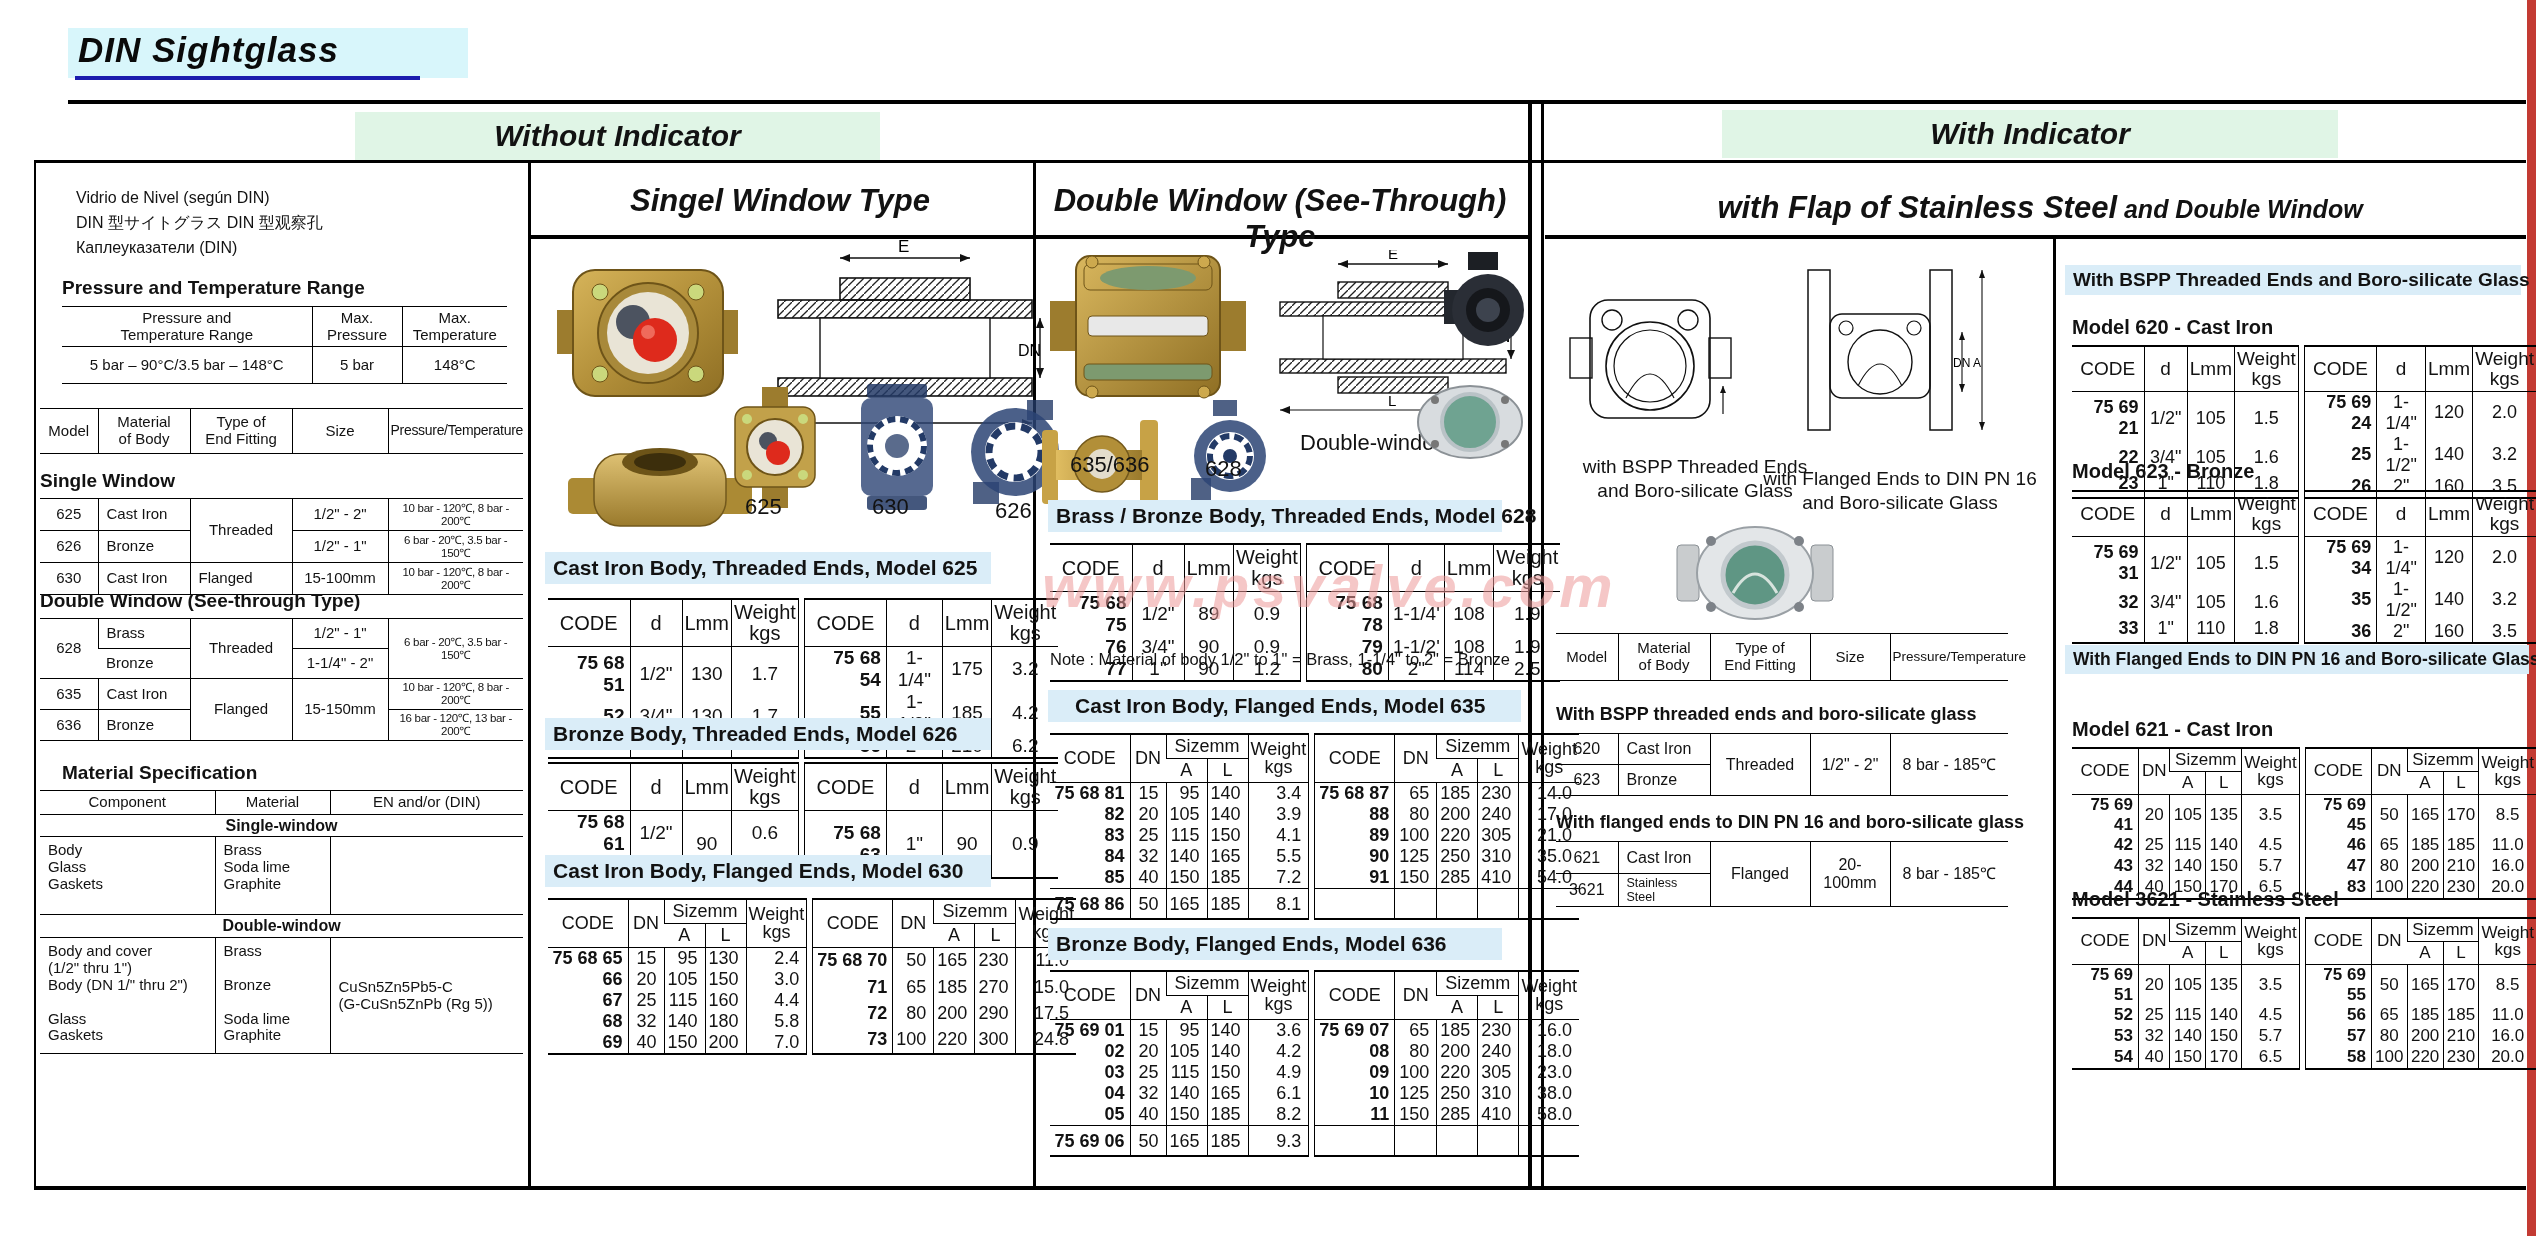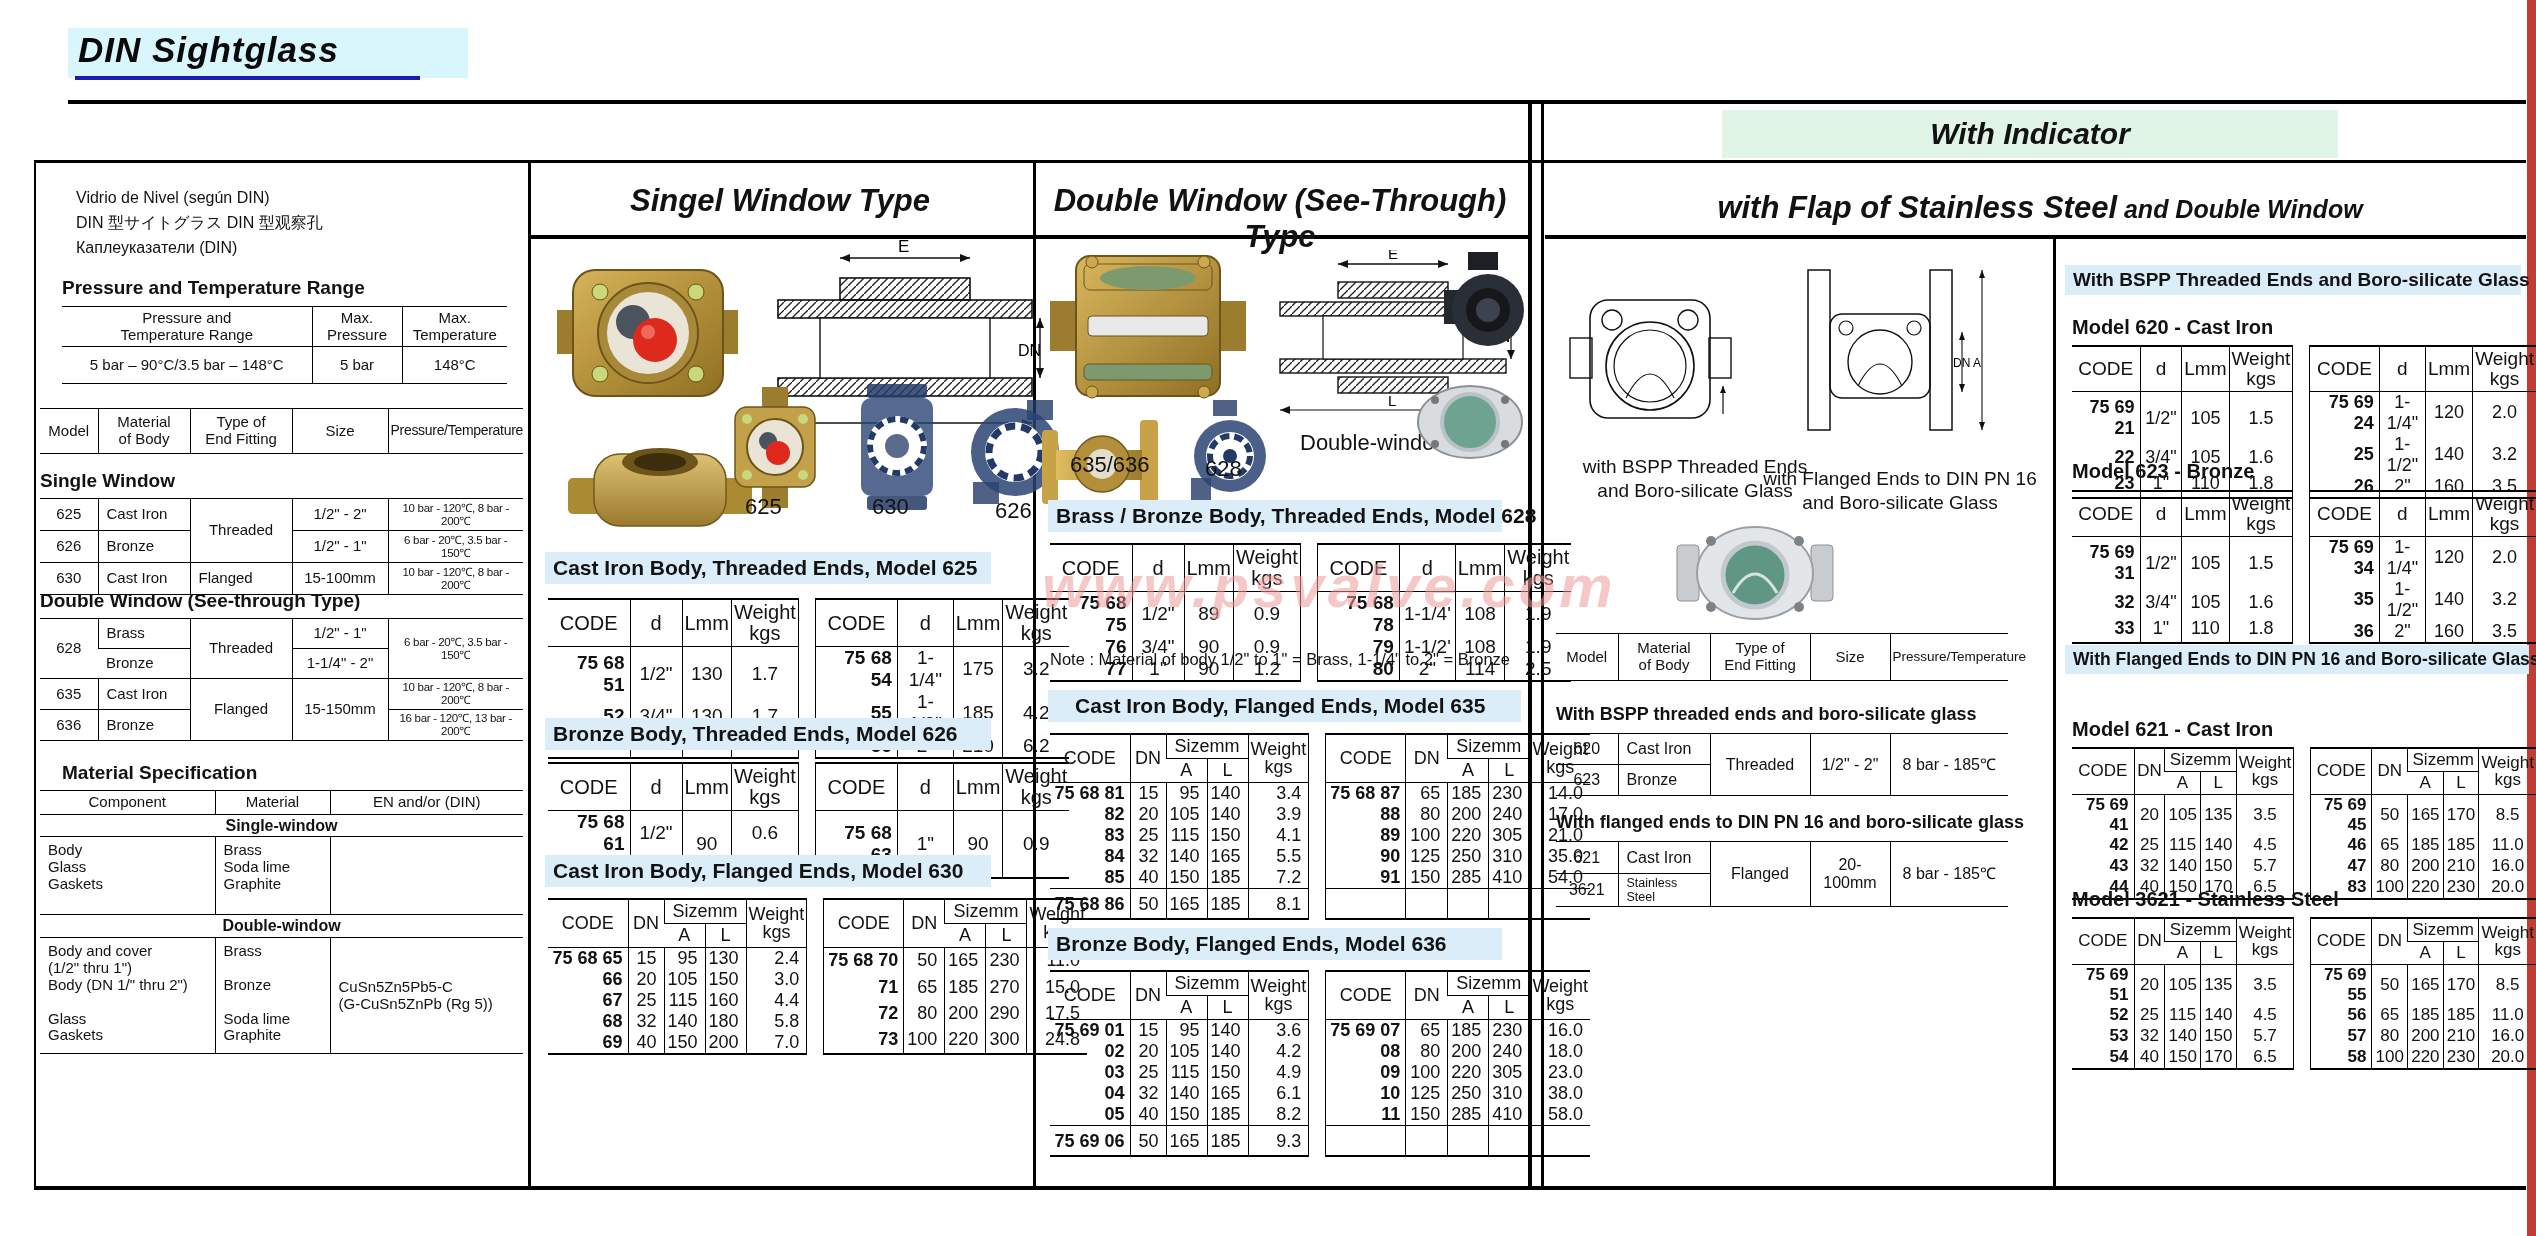--- a/index.html
+++ b/index.html
@@ -32,21 +32,21 @@
   .dt td:first-child, .dt th:first-child { border-left:none; }
   .dt td { text-align:center; padding:0 3px; white-space:pre-line; height:21px; }
   .dt td:first-child { font-weight:bold; text-align:right; padding-right:5px; }
   .t4 { font-size:19px; }
   .t4 th { font-size:20px; }
   .t5 { font-size:18px; }
   .t5 th { font-size:18px; }
   .t5 td:not(:first-child) { text-align:right; padding-right:7px; }
   .rt4 { font-size:18px; } .rt4 th { font-size:19px; }
   .rt5 { font-size:17px; } .rt5 th { font-size:17px; }
-  .pair { position:absolute; display:flex; gap:16px;justify-content:center; }
+  .pair { position:absolute; display:flex; gap:5px;justify-content:center; }
   .half-l { border-right:1.6px solid #000; }
   .half-r { border-left:1.6px solid #000; }
   tbody.bmain { border-bottom:1.8px solid #000; }
   tbody.bextra td { padding-top:5px; padding-bottom:3px; }
   .wkgs { font-size:0.82em; }
 
   
   .lt { border-collapse:collapse; table-layout:fixed; border-top:1.8px solid #000; border-bottom:1.8px solid #000; font-size:15px; }
   .lt th { font-weight:normal; border-bottom:1.4px solid #000; text-align:center; white-space:pre-line; line-height:1.1; padding:3px 2px; }
   .lt td, .lt th { border-left:1.2px solid #000; }
@@ -81,20 +81,21 @@
   <div class="vline" style="left:1033px;top:160px;width:3px;height:1028px;"></div>
   <div class="vline" style="left:1528px;top:100px;width:4px;height:1088px;"></div>
   <div class="vline" style="left:1541px;top:100px;width:3px;height:1088px;"></div>
   <div class="vline" style="left:2053px;top:235px;width:3px;height:953px;"></div>
   <div class="redstrip"></div>
 
   <div class="title-band"></div>
   <div class="title-text">DIN Sightglass</div>
   <div class="title-underline"></div>
 
+  <div class="green-band" style="left:355px;top:112px;width:525px;">Without Indicator</div>
   <div class="green-band" style="left:1722px;top:110px;width:616px;">With Indicator</div>
 
   <div class="col-title" style="left:545px;top:183px;width:470px;">Singel Window Type</div>
   <div class="col-title" style="left:1045px;top:183px;width:470px;">Double Window (See-Through) Type</div>
   <div class="col-title" style="left:1600px;top:190px;width:880px;">
     <span>with Flap of Stainless Steel</span><span class="flap-small"> and Double Window</span>
   </div>
 
   <div class="intro" style="left:76px;top:186px;">Vidrio de Nivel (según DIN)
 DIN 型サイトグラス   DIN 型观察孔

